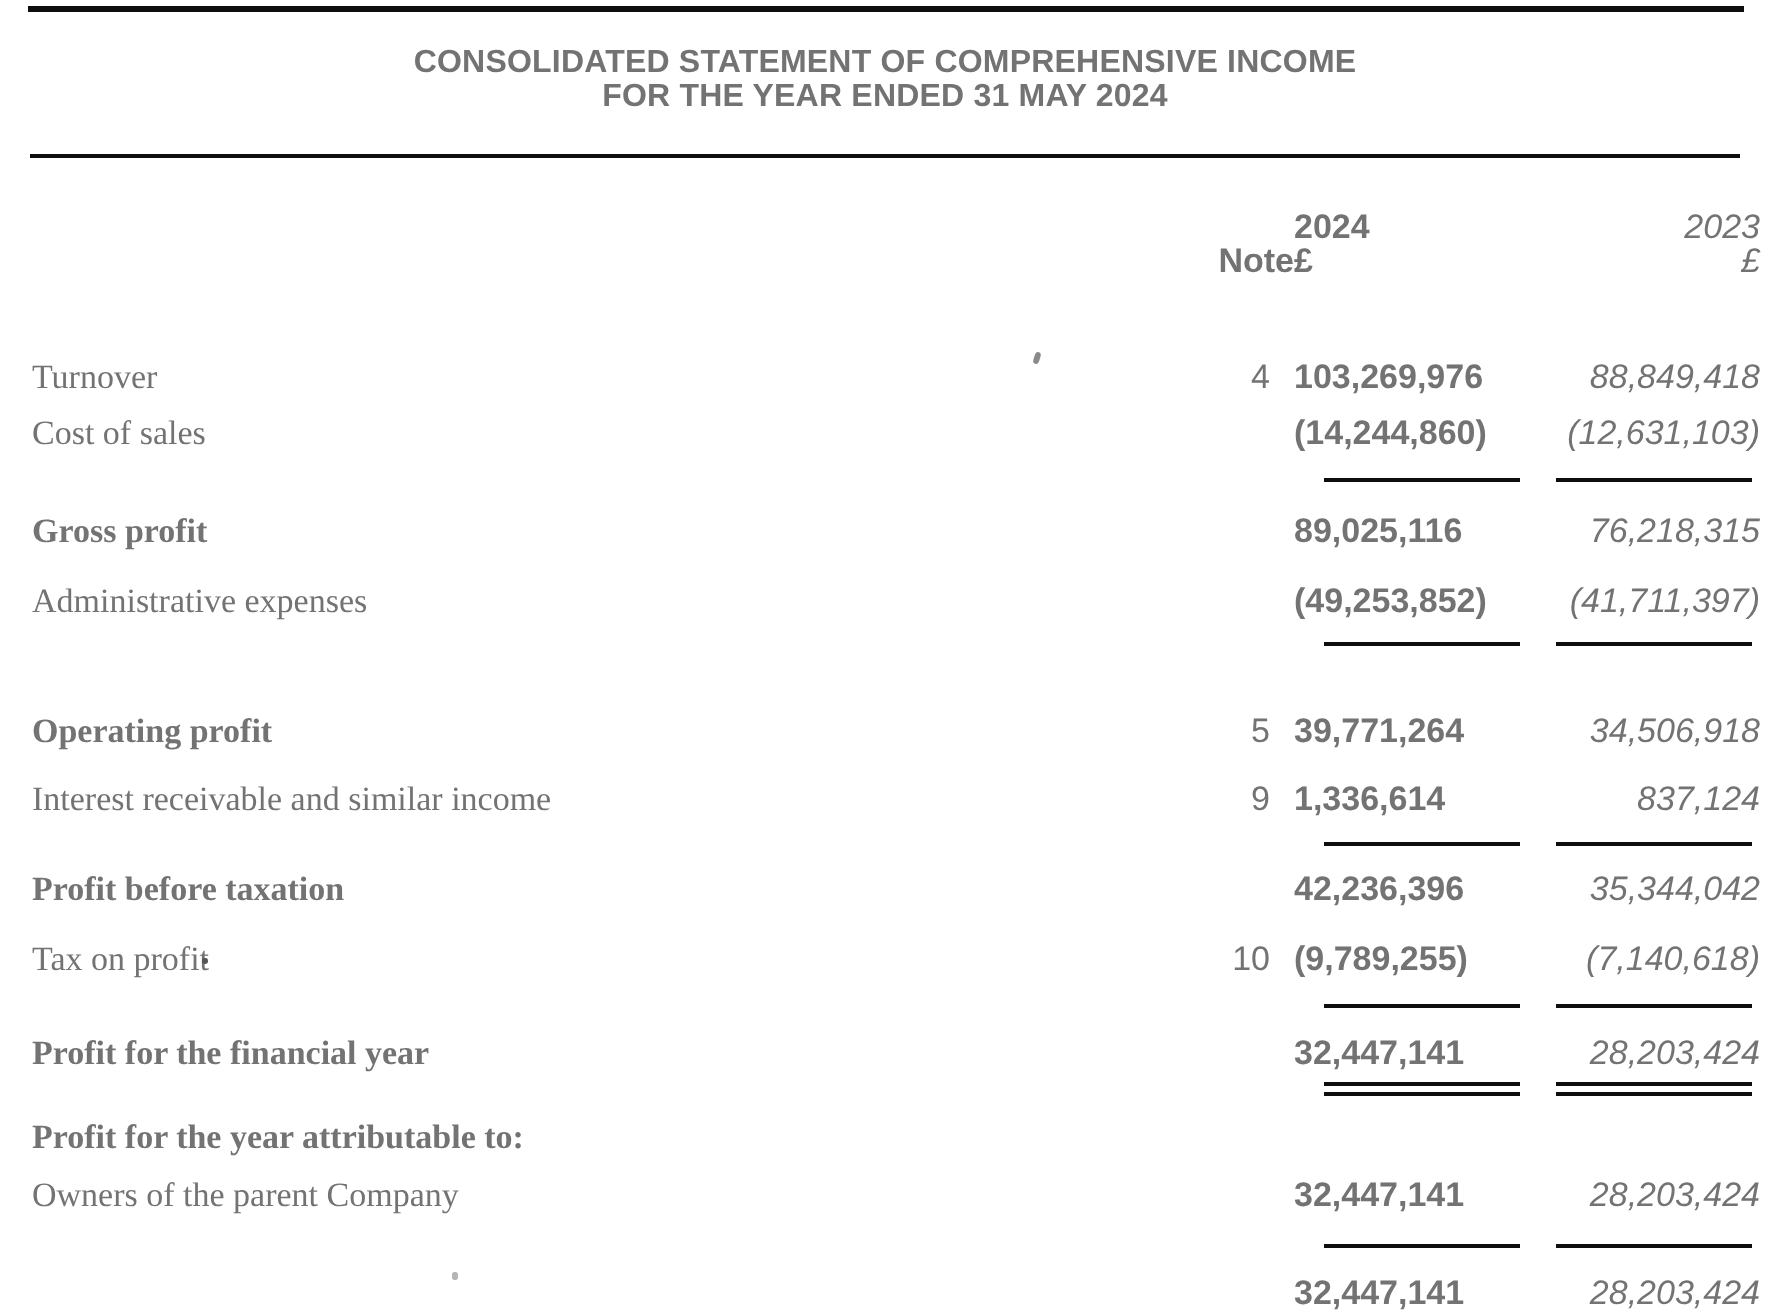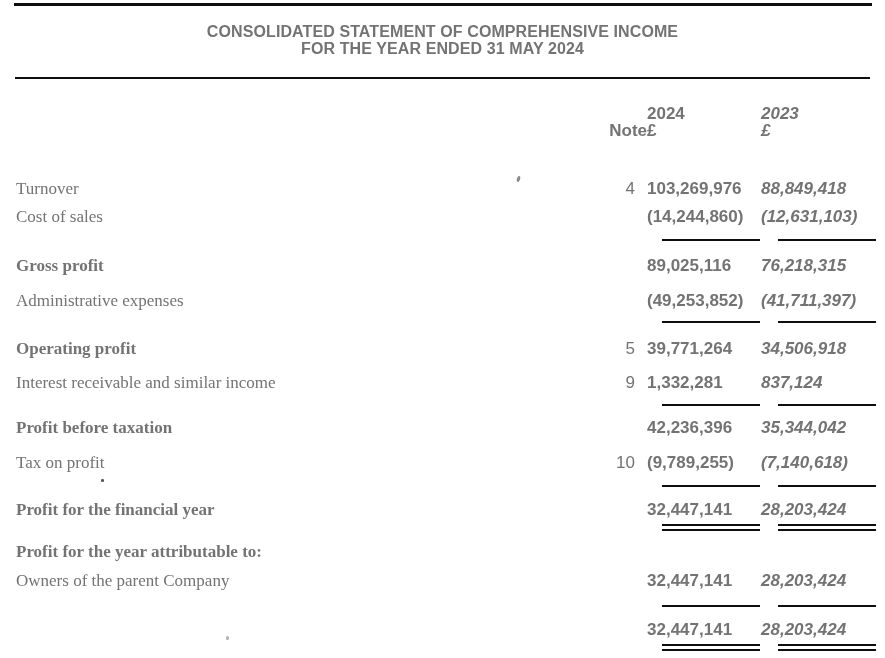--- a/index.html
+++ b/index.html
@@ -29,21 +29,21 @@
     grid-template-columns: 1fr 56px 114px 119px;
     align-items: baseline;
   }
   .hdr-row { height: 17px; line-height: 17px; font-size: 17px; }
   .data-row { height: 28px; line-height: 28px; font-size: 17px; }
 
   .c-label { text-align: left; white-space: nowrap; overflow: hidden; font-family: Liberation Serif, serif; }
   .c-note  { text-align: right; padding-right: 12px; }
   .c-note.hdr { padding-right: 0; font-weight: 700; }
   .c-v24   { text-align: left; font-weight: 700; white-space: nowrap; }
-  .c-v23   { font-style: italic; font-weight: 700; white-space: nowrap; }
+  .c-v23   { text-align: right; font-style: italic; font-weight: 400; white-space: nowrap; }
   .lbl-bold .c-label { font-weight: 700; }
 
   .rule-row { height: 2px; }
   .rule { height: 2px; background: #0e0e0e; width: 98px; margin-left: auto; margin-right: 1px; }
   .rule.r23 { margin-right: 4px; }
   .dbl-row { height: 7px; }
   .dblrule {
     width: 98px; height: 7px; box-sizing: border-box;
     border-top: 2px solid #0e0e0e; border-bottom: 2px solid #0e0e0e;
     margin-left: auto; margin-right: 1px;
@@ -127,31 +127,31 @@
       <div></div>
         <div></div>
       <div>
           <div class="rule"></div>
         </div>
       <div>
           <div class="rule r23"></div>
         </div>
     </div>
 
-    <div class="grid-row data-row lbl-bold" style="margin-top:12px">
+    <div class="grid-row data-row lbl-bold" style="margin-top:29px">
       <div class="c-label">Operating profit</div>
       <div class="c-note">5</div>
       <div class="c-v24">39,771,264</div>
       <div class="c-v23">34,506,918</div>
     </div>
 
     <div class="grid-row data-row" style="margin-top:6px">
       <div class="c-label">Interest receivable and similar income</div>
       <div class="c-note">9</div>
-      <div class="c-v24">1,332,281</div>
+      <div class="c-v24">1,336,614</div>
       <div class="c-v23">837,124</div>
     </div>
 
     <div class="grid-row rule-row" style="margin-top:7px">
       <div></div>
         <div></div>
       <div>
           <div class="rule"></div>
         </div>
       <div>

